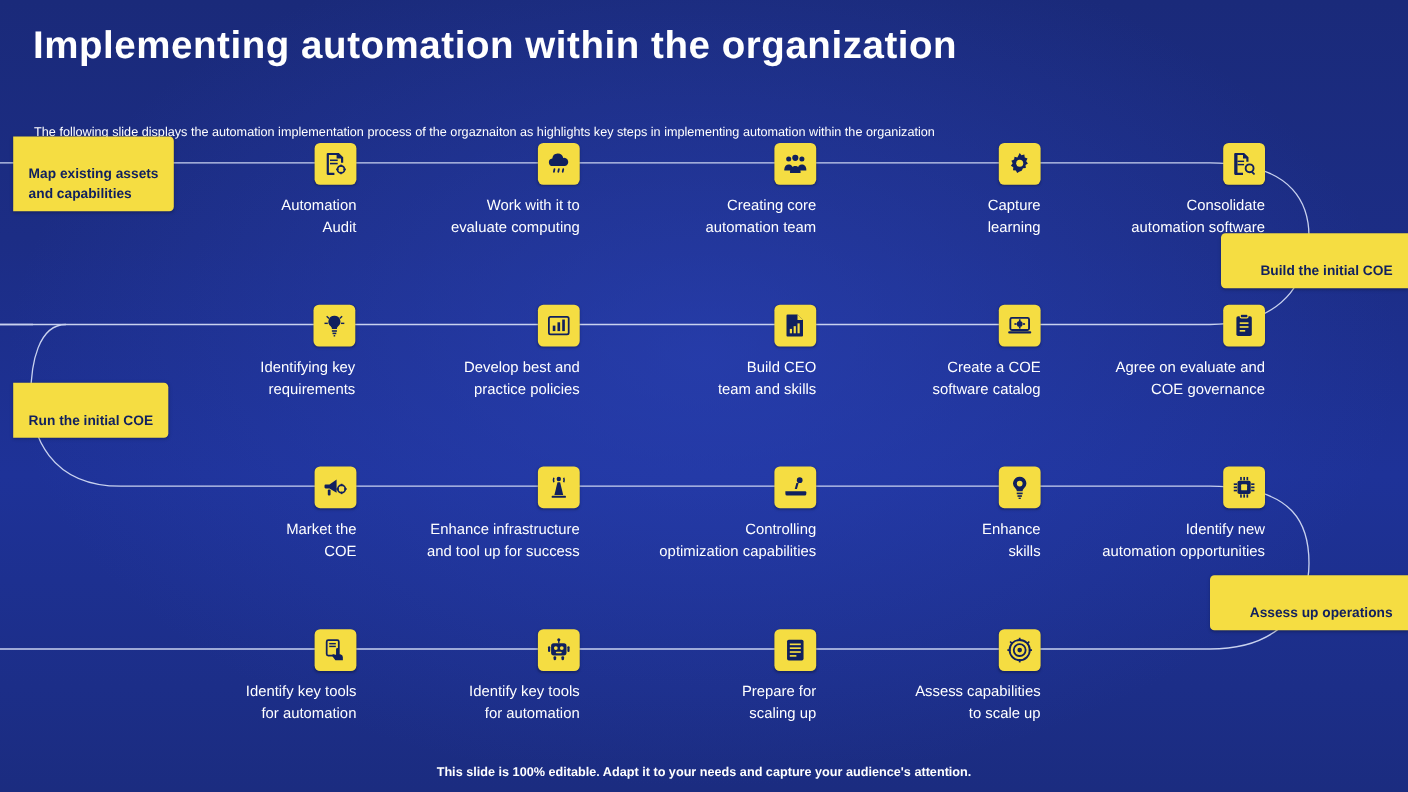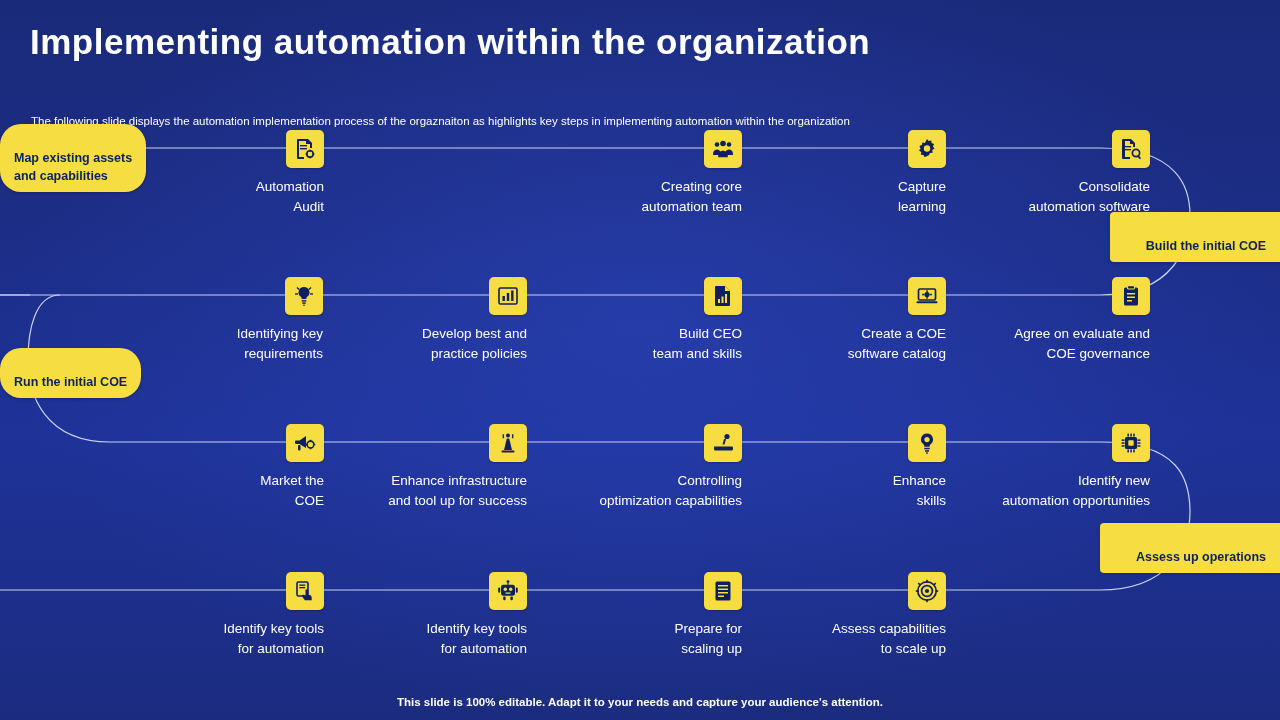--- a/index.html
+++ b/index.html
@@ -93,21 +93,21 @@
     background: #f5dd42;
     color: #10205e;
     font-weight: bold;
     font-size: 12.5px;
     line-height: 1.45;
     border-radius: 4px;
     padding: 7px 14px;
     white-space: pre-line;
     box-shadow: 0 1px 3px rgba(0,0,0,0.25);
   }
-  .tag-left { left: 0; border-top-left-radius: 0; border-bottom-left-radius: 0; border-radius: 21px; }
+  .tag-left { left: 12px; border-top-left-radius: 0; border-bottom-left-radius: 0; }
   .tag-right { right: 0; border-top-right-radius: 0; border-bottom-right-radius: 0; padding-left: 36px; }
 </style>
 </head>
 <body>
 
 <div class="slide">
 
   <svg class="lines" viewBox="0 0 1280 720">
     <g fill="none" stroke="#c9d2ef" stroke-width="1.2">
       <path d="M0,148 L1100,148 C1180,148 1190,190 1190,215 C1190,245 1175,295 1100,295 L0,295"></path>
@@ -143,20 +143,32 @@
         <rect x="16.3" y="12.6" width="1.4" height="2.2"></rect>
           <rect x="16.3" y="19.2" width="1.4" height="2.2"></rect>
         <rect x="12.6" y="16.3" width="2.2" height="1.4"></rect>
           <rect x="19.2" y="16.3" width="2.2" height="1.4"></rect>
       </svg>
     </div>
     <div class="node-label">Automation
 Audit</div>
   </div>
 
+  <div class="node" style="left:427px; top:130px">
+    <div class="icon-box">
+      <svg width="24" height="24" viewBox="0 0 24 24" fill="#10205e">
+        <path d="M6.5 14a3.5 3.5 0 0 1-.4-6.98A5 5 0 0 1 16 6.6a3.7 3.7 0 0 1 1.6 7.4H6.5z"></path>
+        <rect x="7" y="16" width="1.6" height="4" rx="0.8" transform="rotate(12 7.8 18)"></rect>
+        <rect x="11" y="16" width="1.6" height="4" rx="0.8" transform="rotate(12 11.8 18)"></rect>
+        <rect x="15" y="16" width="1.6" height="4" rx="0.8" transform="rotate(12 15.8 18)"></rect>
+      </svg>
+    </div>
+    <div class="node-label">Work with it to
+evaluate computing</div>
+  </div>
 
   <div class="node" style="left:642px; top:130px">
     <div class="icon-box">
       <svg width="24" height="24" viewBox="0 0 24 24" fill="#10205e">
         <circle cx="6" cy="7.5" r="2.3"></circle>
           <circle cx="18" cy="7.5" r="2.3"></circle>
           <circle cx="12" cy="6.5" r="2.8"></circle>
         <path d="M2 17c0-2.6 1.9-4.4 4-4.4s4 1.8 4 4.4v1H2v-1z"></path>
         <path d="M14 17c0-2.6 1.9-4.4 4-4.4s4 1.8 4 4.4v1h-8v-1z"></path>
         <path d="M7.2 19c0-3 2.2-5.2 4.8-5.2S16.8 16 16.8 19v1.2H7.2V19z"></path>

